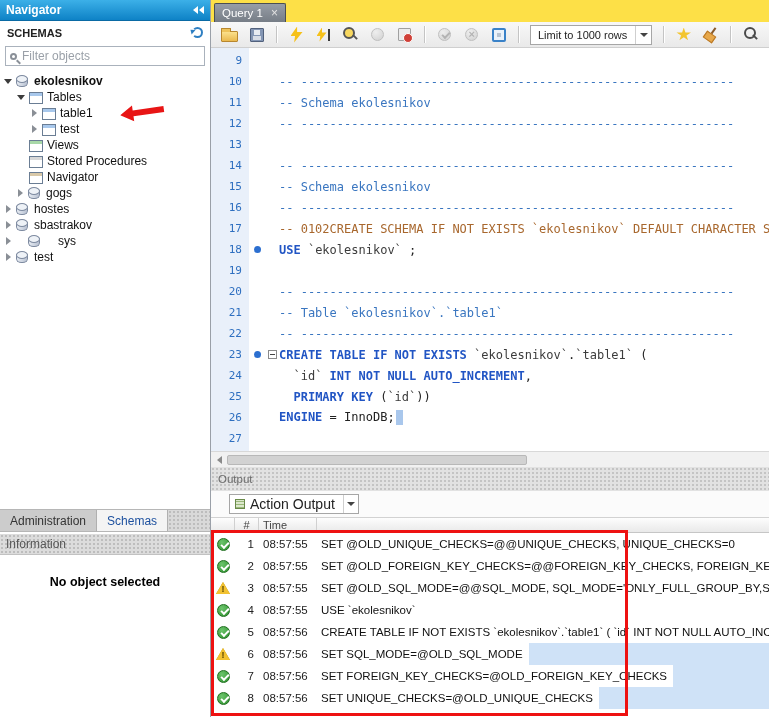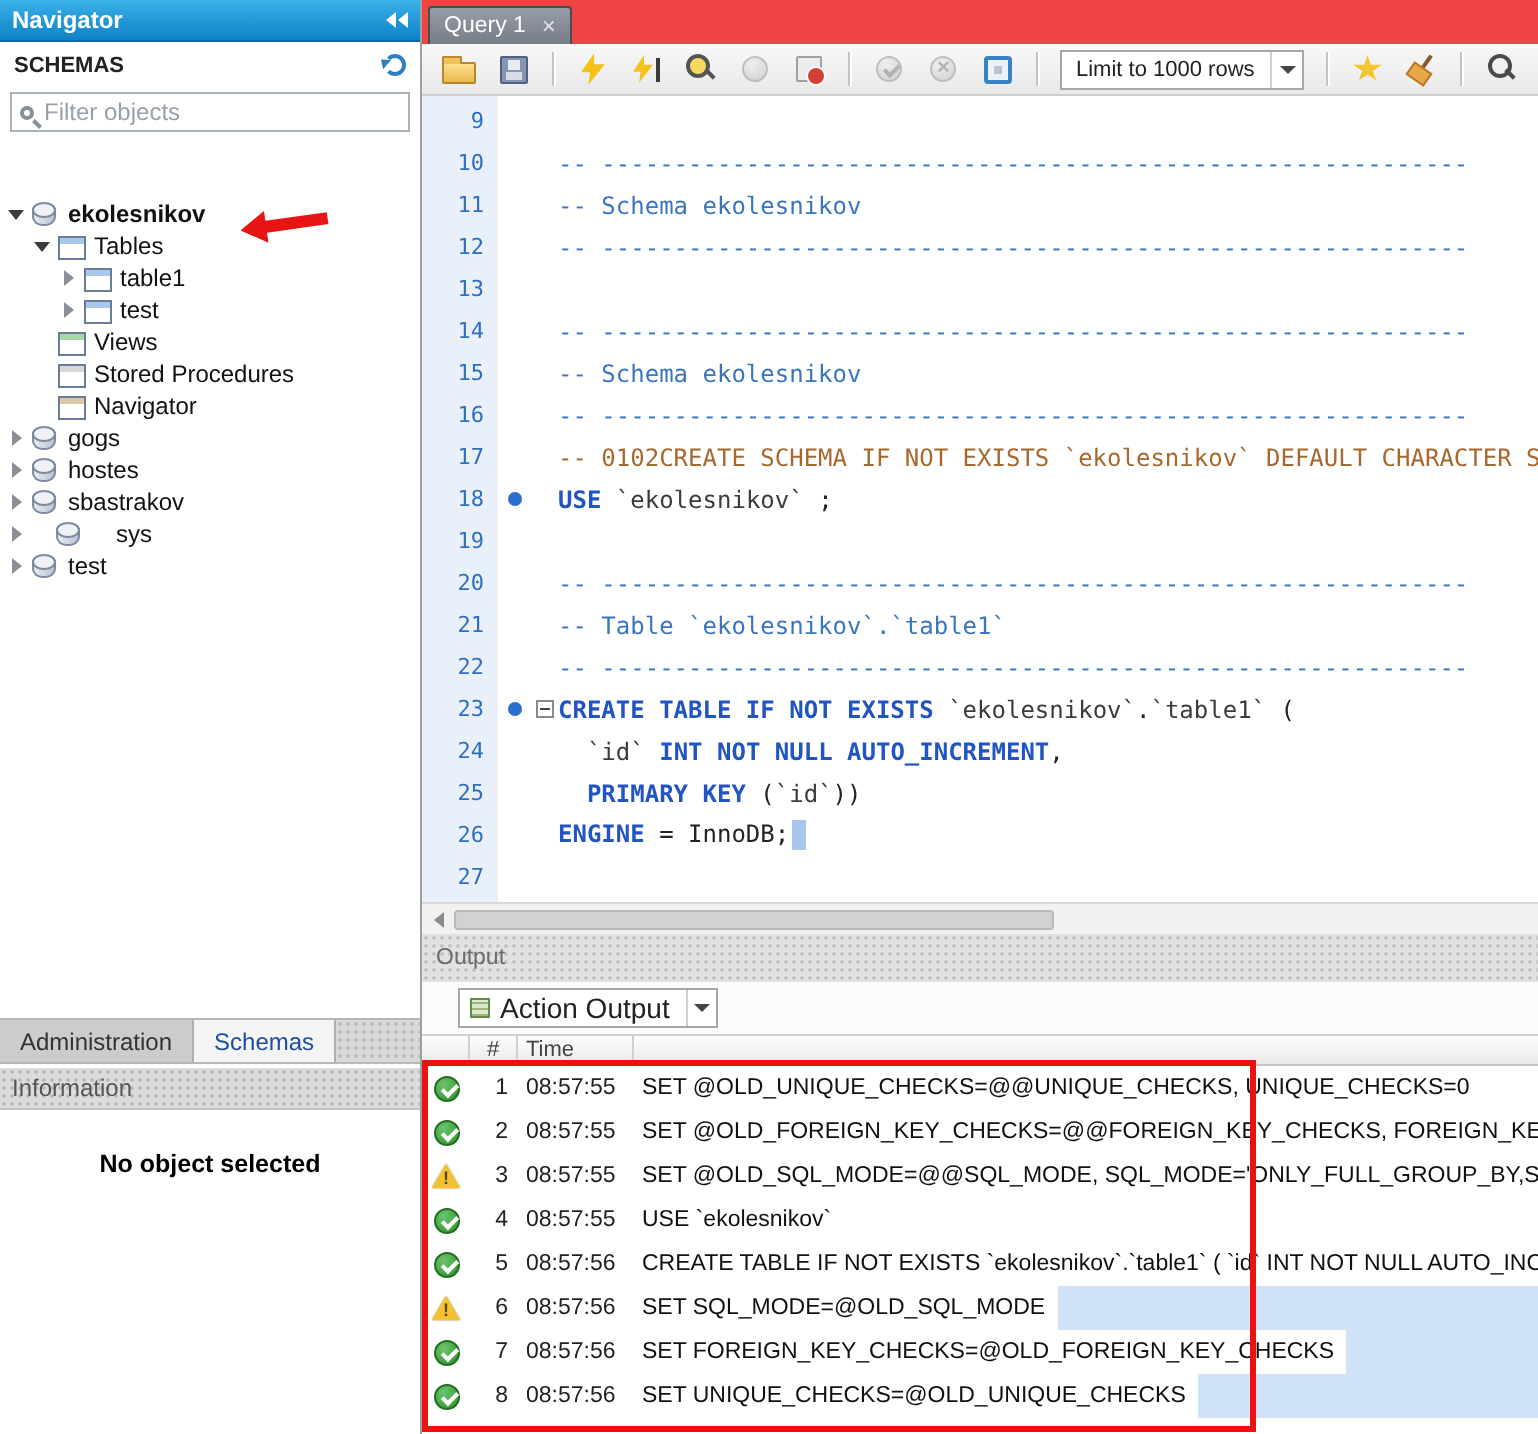--- a/index.html
+++ b/index.html
@@ -13,21 +13,21 @@
   .chev-l{width:0;height:0;border-top:4px solid transparent;border-bottom:4px solid transparent;border-right:5px solid #fff;}
   .schemas-header{height:23px;display:flex;align-items:center;justify-content:space-between;padding:0 7px;font-weight:bold;font-size:11px;background:#fff;}
   .refresh-ic{width:11px;height:11px;border:2px solid #2e7fc2;border-radius:50%;border-left-color:transparent;position:relative;}
   .refresh-ic::after{content:"";position:absolute;left:-4px;top:-1px;width:0;height:0;border-top:3px solid transparent;border-bottom:3px solid transparent;border-right:4px solid #2e7fc2;transform:rotate(40deg);}
   .filter-row{padding:2px 5px 4px 5px;}
   .filter-box{display:flex;align-items:center;border:1px solid #aab2bc;height:20px;background:#fff;padding:0 4px;}
   .mag{width:7px;height:7px;border:2px solid #8a9098;border-radius:50%;position:relative;flex:none;margin-right:5px;}
   .mag::after{content:"";position:absolute;width:5px;height:2px;background:#8a9098;transform:rotate(45deg);left:4px;top:6px;}
   .filter-box input{border:none;outline:none;flex:1;font-size:12px;font-family:"Liberation Sans",sans-serif;color:#333;min-width:0;}
   .filter-box input::placeholder{color:#9aa0a8;}
-  .tree{padding-top:3px;margin-top:26px;}
+  .tree{padding-top:3px;}
   .tree-row{height:16px;display:flex;align-items:center;font-size:12px;white-space:nowrap;cursor:default;}
   .tarrow{width:10px;height:10px;flex:none;display:flex;align-items:center;justify-content:center;margin-right:2px;}
   .arr-down::before{content:"";width:0;height:0;border-left:4px solid transparent;border-right:4px solid transparent;border-top:5px solid #3c3c3c;}
   .arr-right::before{content:"";width:0;height:0;border-top:4px solid transparent;border-bottom:4px solid transparent;border-left:5px solid #8a8f96;}
   .ticon{width:15px;height:13px;position:relative;flex:none;margin-right:4px;}
   .ticon-schema::before{content:"";position:absolute;left:1px;right:2px;top:3px;bottom:1px;background:linear-gradient(90deg,#e6ebf2,#b9c2d2);border:1px solid #7d8aa0;border-top:none;border-radius:0 0 45% 45%/0 0 50% 50%;}
   .ticon-schema::after{content:"";position:absolute;left:1px;right:2px;top:0;height:6px;background:#eef2f7;border:1px solid #7d8aa0;border-radius:50%;}
   .ticon-table::before,.ticon-tables::before,.ticon-views::before,.ticon-procedures::before,.ticon-functions::before{content:"";position:absolute;left:1px;top:1px;width:12px;height:10px;border:1px solid #6a7d94;background:linear-gradient(#a8c8ec 0 3px,#fff 3px);}
   .ticon-tables::after{content:"";position:absolute;left:4px;top:-1px;width:11px;height:9px;border:1px solid #6a7d94;background:linear-gradient(#a8c8ec 0 3px,#fff 3px);z-index:-1;}
   .ticon-views::before{background:linear-gradient(#a8d8a8 0 3px,#fff 3px);}
@@ -40,21 +40,21 @@
   .ltab.active{background:#f4f4f4;color:#1b4f9e;}
   .info-bar{position:absolute;left:0;top:534px;width:100%;height:21px;background-color:#dcdcdc;background-image:radial-gradient(#bdbdbd 1px,transparent 1px);background-size:4px 4px;border-bottom:1px solid #c2c2c2;display:flex;align-items:center;padding:0 6px;color:#555;font-size:12px;}
   .info-body{position:absolute;left:0;top:575px;width:100%;text-align:center;font-weight:bold;font-size:12.5px;color:#000;}
 
   
   .red-arrow{position:absolute;left:120px;top:102px;width:46px;height:20px;transform:rotate(-8deg);z-index:60;pointer-events:none;}
   .red-rect{position:absolute;left:211px;top:530px;width:417px;height:186px;border:3px solid #ee1111;z-index:80;pointer-events:none;}
 
   
   .right{position:absolute;left:211px;top:0;width:558px;height:717px;background:#fff;}
-  .qtabbar{position:absolute;left:0;top:0;width:100%;height:22px;background:#ef4444;display:flex;align-items:flex-end;padding-left:3px;}
+  .qtabbar{position:absolute;left:0;top:0;width:100%;height:22px;background:#fde047;display:flex;align-items:flex-end;padding-left:3px;}
   .qtab{height:19px;background:linear-gradient(#979da6,#767d86);border:1px solid #4a4e53;border-bottom:none;border-radius:2px 2px 0 0;color:#fff;font-size:11.5px;display:flex;align-items:center;gap:8px;padding:0 7px;}
   .qclose{color:#e2e2e2;font-size:12px;line-height:1;cursor:default;}
   .toolbar{position:absolute;left:0;top:22px;width:100%;height:26px;background:linear-gradient(#f8f8f8,#e9e9e9);border-bottom:1px solid #cfcfcf;display:flex;align-items:center;padding-left:6px;gap:2px;overflow:hidden;}
   .tb-btn{width:25px;height:22px;display:flex;align-items:center;justify-content:center;flex:none;}
   .tb-btn.disabled{opacity:.5;}
   .tb-sep{width:1px;height:17px;background:#c4c4c4;margin:0 5px;flex:none;box-shadow:1px 0 0 #fff;}
   .g{position:relative;display:block;}
   .g-folder{width:17px;height:11px;background:linear-gradient(#fbe08c,#eab94e);border:1px solid #b8872e;border-radius:1px;margin-top:3px;}
   .g-folder::before{content:"";position:absolute;top:-4px;left:-1px;width:8px;height:3px;background:#eec35a;border:1px solid #b8872e;border-bottom:none;border-radius:1px 1px 0 0;}
   .g-save{width:14px;height:14px;background:#8496b4;border:1px solid #52617c;border-radius:1px;}
@@ -187,21 +187,21 @@
         <div class="tree-row" style="padding-left: 16px;">
           <span class="tarrow arr-none"></span>
           <span class="ticon ticon-procedures"></span>
           <span class="tlabel">Stored Procedures</span>
         </div>
         <div class="tree-row" style="padding-left: 16px;">
           <span class="tarrow arr-none"></span>
           <span class="ticon ticon-functions"></span>
           <span class="tlabel">Navigator</span>
         </div>
-        <div class="tree-row" style="padding-left: 3px;">
+        <div class="tree-row" style="padding-left: 15px;">
           <span class="tarrow arr-right"></span>
           <span class="ticon ticon-schema"></span>
           <span class="tlabel">gogs</span>
         </div>
         <div class="tree-row" style="padding-left: 3px;">
           <span class="tarrow arr-right"></span>
           <span class="ticon ticon-schema"></span>
           <span class="tlabel">hostes</span>
         </div>
         <div class="tree-row" style="padding-left: 3px;">

